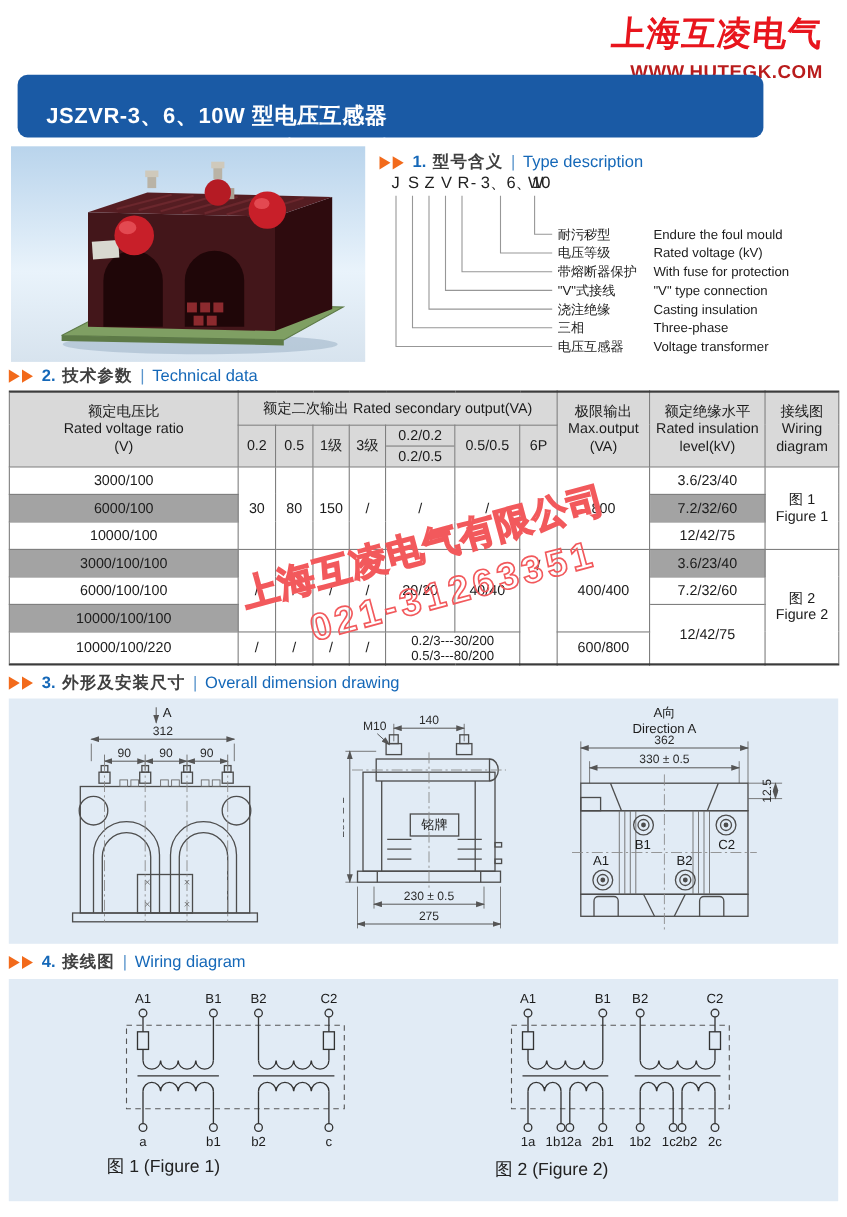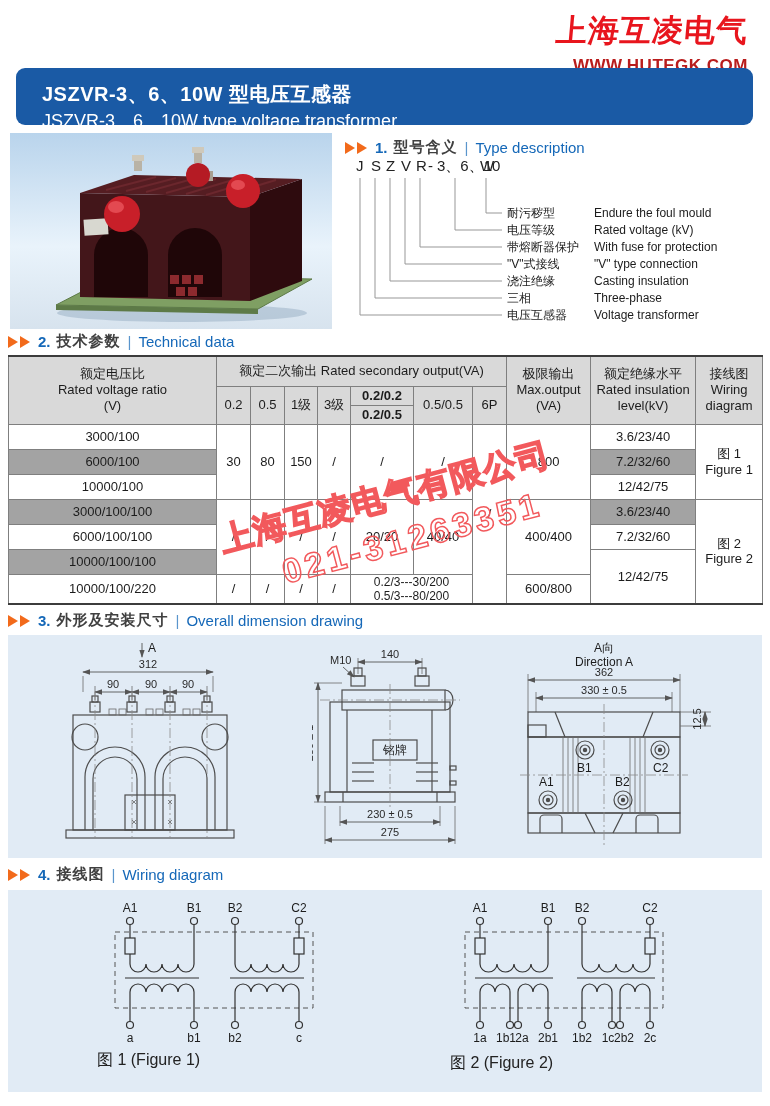--- a/index.html
+++ b/index.html
@@ -6,22 +6,22 @@
   .page { position:relative; width:770px; height:1106px; background:#fff; overflow:hidden;
           font-family:"Liberation Sans","DejaVu Sans",sans-serif; }
   .abs { position:absolute; }
 
   
   .brand { position:absolute; top:10px; right:22px; text-align:right; }
   .logo { font-size:31px; font-weight:bold; color:#e8151d; letter-spacing:1px; transform:skewX(-5deg); }
   .website { font-size:17px; font-weight:bold; color:#b91c1c; margin-top:4px; letter-spacing:0.5px; }
 
   
-  .titlebar { position:absolute; left:16px; top:68px; width:737px; height:57px; background:#1a5aa5;
-              border-radius:9px; color:#fff; padding:13px 0 0 26px; box-sizing:border-box; }
+  .titlebar { position:absolute; left:16px; top:68px; width:678px; height:57px; background:#1a5aa5;
+              border-radius:9px; color:#fff; padding:24px 0 0 26px; box-sizing:border-box; }
   .titlebar .t-zh { font-size:20px; font-weight:bold; letter-spacing:0.5px; }
   .titlebar .t-en { font-size:18px; margin-top:1px; }
 
   
   .sechead { position:absolute; display:flex; align-items:center; font-size:15px; white-space:nowrap; }
   .tri { width:0; height:0; border-left:10px solid #f26a1b; border-top:6px solid transparent;
          border-bottom:6px solid transparent; margin-right:2px; }
   .sec-num { color:#1568b8; font-weight:bold; margin:0 6px 0 6px; }
   .sec-zh  { color:#404040; font-weight:bold; letter-spacing:1px; }
   .sec-sep { color:#5a95cc; margin:0 7px; font-weight:normal; }
@@ -29,21 +29,21 @@
 
   .photo { position:absolute; left:10px; top:133px; width:322px; height:196px;
            background:linear-gradient(180deg,#b9d4ec 0%,#e9f3fb 58%,#d7e3ee 100%); }
 
   
   .tech { position:absolute; left:8px; top:355px; width:754px; border-collapse:collapse; table-layout:fixed;
           font-size:13px; color:#1c1c1c; border-top:2px solid #3c3c3c; border-bottom:2px solid #3c3c3c;border-radius:11px; }
   .tech td { border:1px solid #7f7f7f; text-align:center; vertical-align:middle; padding:0 1px; line-height:1.2; }
   .tech .hd { background:#d9d9d9; font-size:13px; }
   .tech .hd div { line-height:1.25; }
-  .tech .split { padding:0;font-weight:bold; }
+  .tech .split { padding:0; }
   .tech .split div { line-height:18px; height:18px; }
   .tech .split .sp1 { border-bottom:1px solid #7f7f7f; }
   .tech .g { background:#a3a3a3; }
   .tech .small { font-size:12px; }
   .tech tbody tr { height:25px; }
   .tech tr.hr1 { height:30px; } .tech tr.hr2 { height:38px; }
   .tech tr.last { height:26px; }
 
   .watermark { position:absolute; left:215px; top:520px; transform:rotate(-15deg); transform-origin:0 0;
                font-weight:bold; color:transparent; -webkit-text-stroke:1.5px #f2595c; pointer-events:none; z-index:5; }

